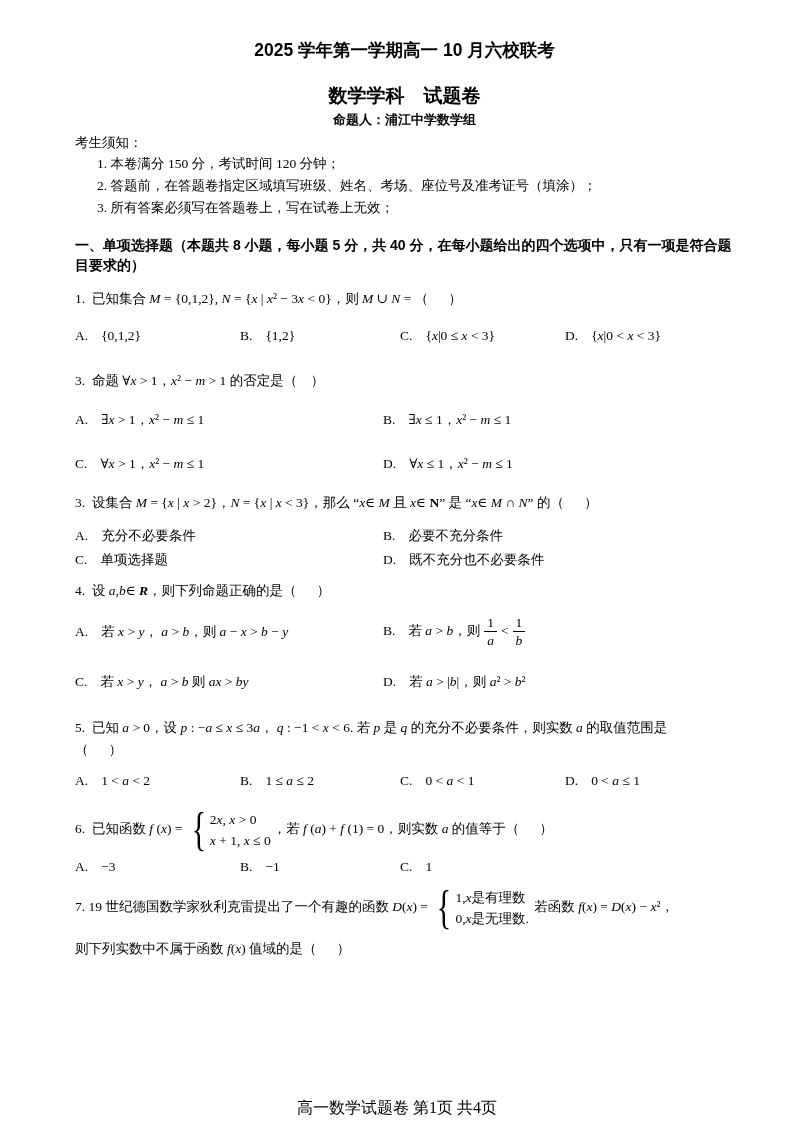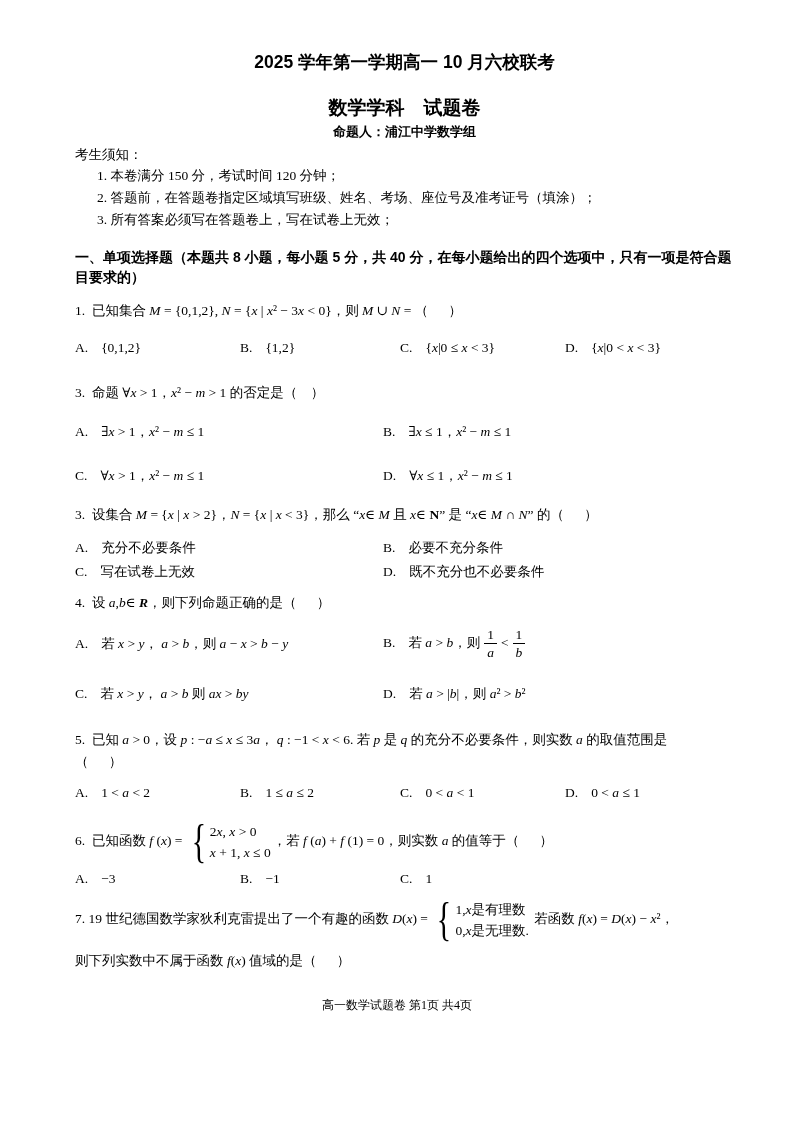--- a/index.html
+++ b/index.html
@@ -1,19 +1,19 @@
 <!DOCTYPE html>
 <html><head>
 <meta charset="utf-8">
 <style>
   html,body { margin:0; padding:0; background:#ffffff; }
   .page {
     width:794px; height:1123px; position:relative; box-sizing:border-box;
     margin:0 auto; background:#ffffff; color:#000;
-    padding:50px 60px 0 75px;
+    padding:38px 60px 0 75px;
     font-family:"Liberation Serif","DejaVu Serif",serif;
     font-size:13.5px; line-height:22px;
   }
   .title1 { text-align:center; font-family:"Liberation Sans","DejaVu Sans",sans-serif;
             font-weight:bold; font-size:17.5px; line-height:24px; }
   .title2 { text-align:center; font-family:"Liberation Sans","DejaVu Sans",sans-serif;
             font-weight:bold; font-size:19px; line-height:26px; margin-top:21px; }
   .author { text-align:center; font-family:"Liberation Sans","DejaVu Sans",sans-serif;
             font-weight:bold; font-size:13px; line-height:18px; margin-top:2px; }
   .notice-title { margin-top:3px; line-height:21px; }
@@ -40,22 +40,22 @@
   .frac-den { display:block; line-height:17px; padding:0 3px; font-style:italic; }
   
   #q1-stem { margin-top:13px; } #q1-opts { margin-top:15px; }
   #q2-stem { margin-top:23px; } #q2-opts { margin-top:17px; row-gap:22px; }
   #q3-stem { margin-top:17px; } #q3-opts { margin-top:11px; row-gap:2px; }
   #q4-stem { margin-top:9px; }  #q4-opts { margin-top:13px; row-gap:22px; align-items:center; }
   #q5-stem { margin-top:24px; } #q5-bracket { line-height:22px; white-space:pre-wrap; }
   #q5-opts { margin-top:9px; }
   #q6-stem { margin-top:17px; }  #q6-opts { margin-top:5px; }
   #q7-stem { margin-top:9px; margin-right:-14px; } #q7-line2 { margin-top:9px; }
-  .footer { position:absolute; top:997px; left:0; right:0; text-align:center;
-            font-size:12px; line-height:16px; }
+  .footer { position:absolute; top:1100px; left:0; right:0; text-align:center;
+            font-size:16px; line-height:16px; }
 </style>
 </head>
 <body>
 
 <div class="page">
 
   <div class="title1">2025 学年第一学期高一 10 月六校联考</div>
   <div class="title2">数学学科　试题卷</div>
   <div class="author">命题人：浦江中学数学组</div>
 
@@ -84,21 +84,21 @@
       <div class="opt"><span class="opt-label">C.</span><span><span>∀</span><span class="seg-i">x</span><span> &gt; 1，</span><span class="seg-i">x</span><span>² − </span><span class="seg-i">m</span><span> ≤ 1</span></span></div>
       <div class="opt"><span class="opt-label">D.</span><span><span>∀</span><span class="seg-i">x</span><span> ≤ 1，</span><span class="seg-i">x</span><span>² − </span><span class="seg-i">m</span><span> ≤ 1</span></span></div>
     </div>
   </div>
 
   <div>
     <div class="q-stem" id="q3-stem"><span>3.  设集合 </span><span class="seg-i">M</span><span> = {</span><span class="seg-i">x</span><span> | </span><span class="seg-i">x</span><span> &gt; 2}，</span><span class="seg-i">N</span><span> = {</span><span class="seg-i">x</span><span> | </span><span class="seg-i">x</span><span> &lt; 3}，那么 “</span><span class="seg-i">x</span><span>∈ </span><span class="seg-i">M</span><span> 且 </span><span class="seg-i">x</span><span>∈ </span><span class="seg-b">N</span><span>” 是 “</span><span class="seg-i">x</span><span>∈ </span><span class="seg-i">M</span><span> ∩ </span><span class="seg-i">N</span><span>” 的（      ）</span></div>
     <div class="opts cols2" id="q3-opts">
       <div class="opt"><span class="opt-label">A.</span><span><span>充分不必要条件</span></span></div>
       <div class="opt"><span class="opt-label">B.</span><span><span>必要不充分条件</span></span></div>
-      <div class="opt"><span class="opt-label">C.</span><span><span>写在试卷上无效</span></span></div>
+      <div class="opt"><span class="opt-label">C.</span><span><span>单项选择题</span></span></div>
       <div class="opt"><span class="opt-label">D.</span><span><span>既不充分也不必要条件</span></span></div>
     </div>
   </div>
 
   <div>
     <div class="q-stem" id="q4-stem"><span>4.  设 </span><span class="seg-i">a</span><span>,</span><span class="seg-i">b</span><span>∈ </span><span class="seg-bi">R</span><span>，则下列命题正确的是（      ）</span></div>
     <div class="opts cols2" id="q4-opts">
       <div class="opt"><span class="opt-label">A.</span><span><span>若 </span><span class="seg-i">x</span><span> &gt; </span><span class="seg-i">y</span><span>， </span><span class="seg-i">a</span><span> &gt; </span><span class="seg-i">b</span><span>，则 </span><span class="seg-i">a</span><span> − </span><span class="seg-i">x</span><span> &gt; </span><span class="seg-i">b</span><span> − </span><span class="seg-i">y</span></span></div>
       <div class="opt"><span class="opt-label">B.</span><span><span>若 </span><span class="seg-i">a</span><span> &gt; </span><span class="seg-i">b</span><span>，则</span></span><span class="frac"><span class="frac-num">1</span><span class="frac-den">a</span></span><span>&lt;</span><span class="frac"><span class="frac-num">1</span><span class="frac-den">b</span></span></div>
       <div class="opt"><span class="opt-label">C.</span><span><span>若 </span><span class="seg-i">x</span><span> &gt; </span><span class="seg-i">y</span><span>， </span><span class="seg-i">a</span><span> &gt; </span><span class="seg-i">b</span><span> 则 </span><span class="seg-i">ax</span><span> &gt; </span><span class="seg-i">by</span></span></div>

